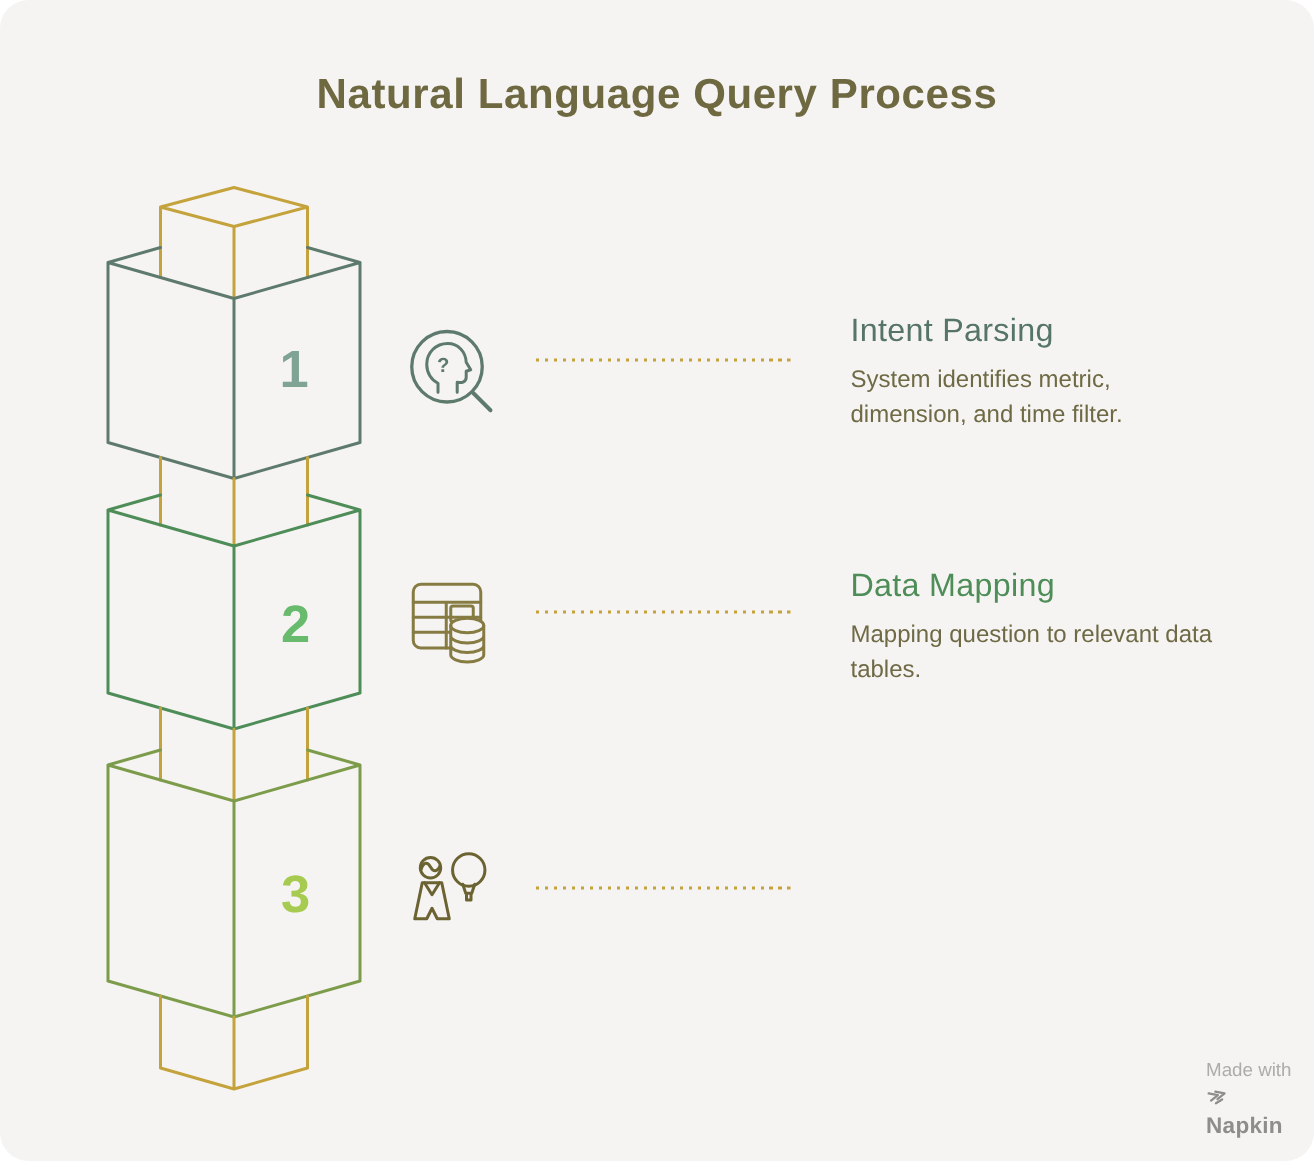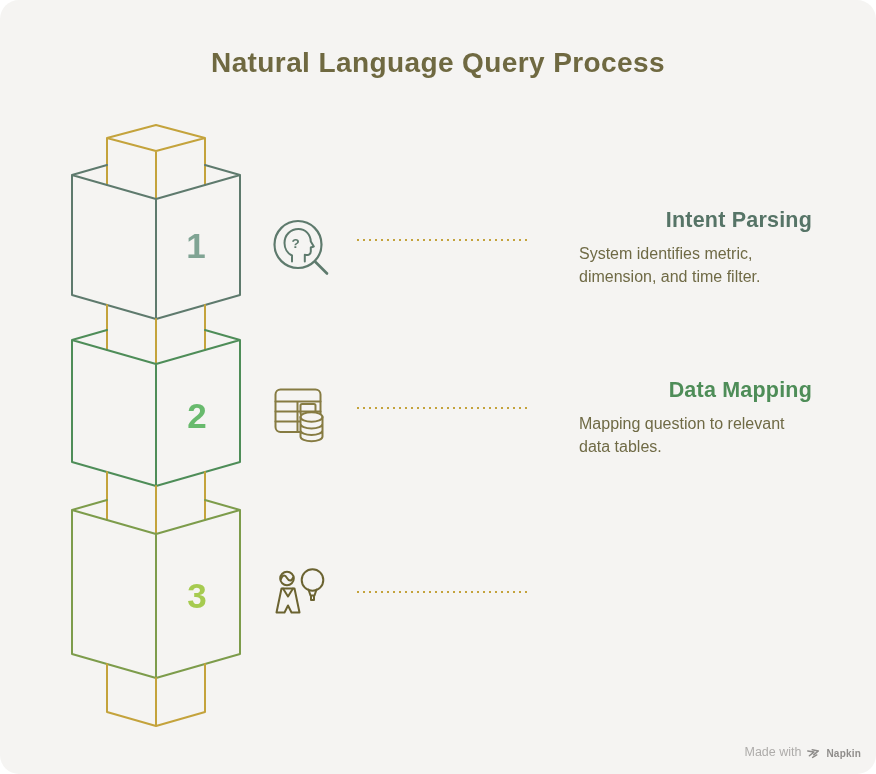--- a/index.html
+++ b/index.html
@@ -39,32 +39,32 @@
   .qmark { font-family:"Liberation Sans",sans-serif; font-weight:bold; font-size:13.5px; text-anchor:middle; fill:var(--sage,#5e7a6d); }
 
   .dots {
     position:absolute; left:357px; width:170px; height:2.4px;
     background-image:repeating-linear-gradient(to right, var(--gold,#c4a33c) 0 2.2px, transparent 2.2px 6px);
   }
   .dots-1 { top:239px; } .dots-2 { top:407px; } .dots-3 { top:591px; }
 
   .step { position:absolute; left:567px; width:245px; }
   .step-1 { top:206px; } .step-2 { top:376px; } .step-3 { top:541px; }
-  .step-title { margin:0; font-size:21.5px; line-height:28px; font-weight:bold; letter-spacing:0.2px;text-align:right; }
+  .step-title { margin:0; font-size:21.5px; line-height:28px; font-weight:normal; letter-spacing:0.2px; }
   .t1 { color:var(--sageHeading, #567467); }
-  .t2 { color:var(--green, #4e8d58);margin-left:32px; }
+  .t2 { color:var(--green, #4e8d58); }
   .t3 { color:var(--olive, #7d9c4b); }
-  .step-desc { margin:9px 12px 0; font-size:16px; line-height:22.5px; color:var(--body, #6f6a45); }
+  .step-desc { margin:9px 0 0; font-size:16px; line-height:22.5px; color:var(--body, #6f6a45); }
 
   .footer {
     position:absolute; right:15px; bottom:15px;
-    display:flex; align-items:flex-end; gap:5px;
-    font-size:12.5px; color:var(--footerLight,#aeacaa);
+    display:flex; align-items:flex-start; gap:5px;
+    font-size:12.5px; color:var(--footerLight,#aeacaa);flex-direction:column;
   }
-  .footer .brand { color:var(--footerDark,#8f8d8b); font-weight:bold; font-size:10px; letter-spacing:0.2px; }
+  .footer .brand { color:var(--footerDark,#8f8d8b); font-weight:bold; font-size:15px; letter-spacing:0.2px; }
   .napkin-glyph { transform:rotate(-12deg); }
   .napkin-glyph path { fill:none; stroke:var(--footerDark,#9a9896); stroke-width:1.5; stroke-linecap:round; stroke-linejoin:round; }
 </style>
 </head>
 <body>
 
 <div class="canvas">
 
   <h1 class="title">Natural Language Query Process</h1>
 

